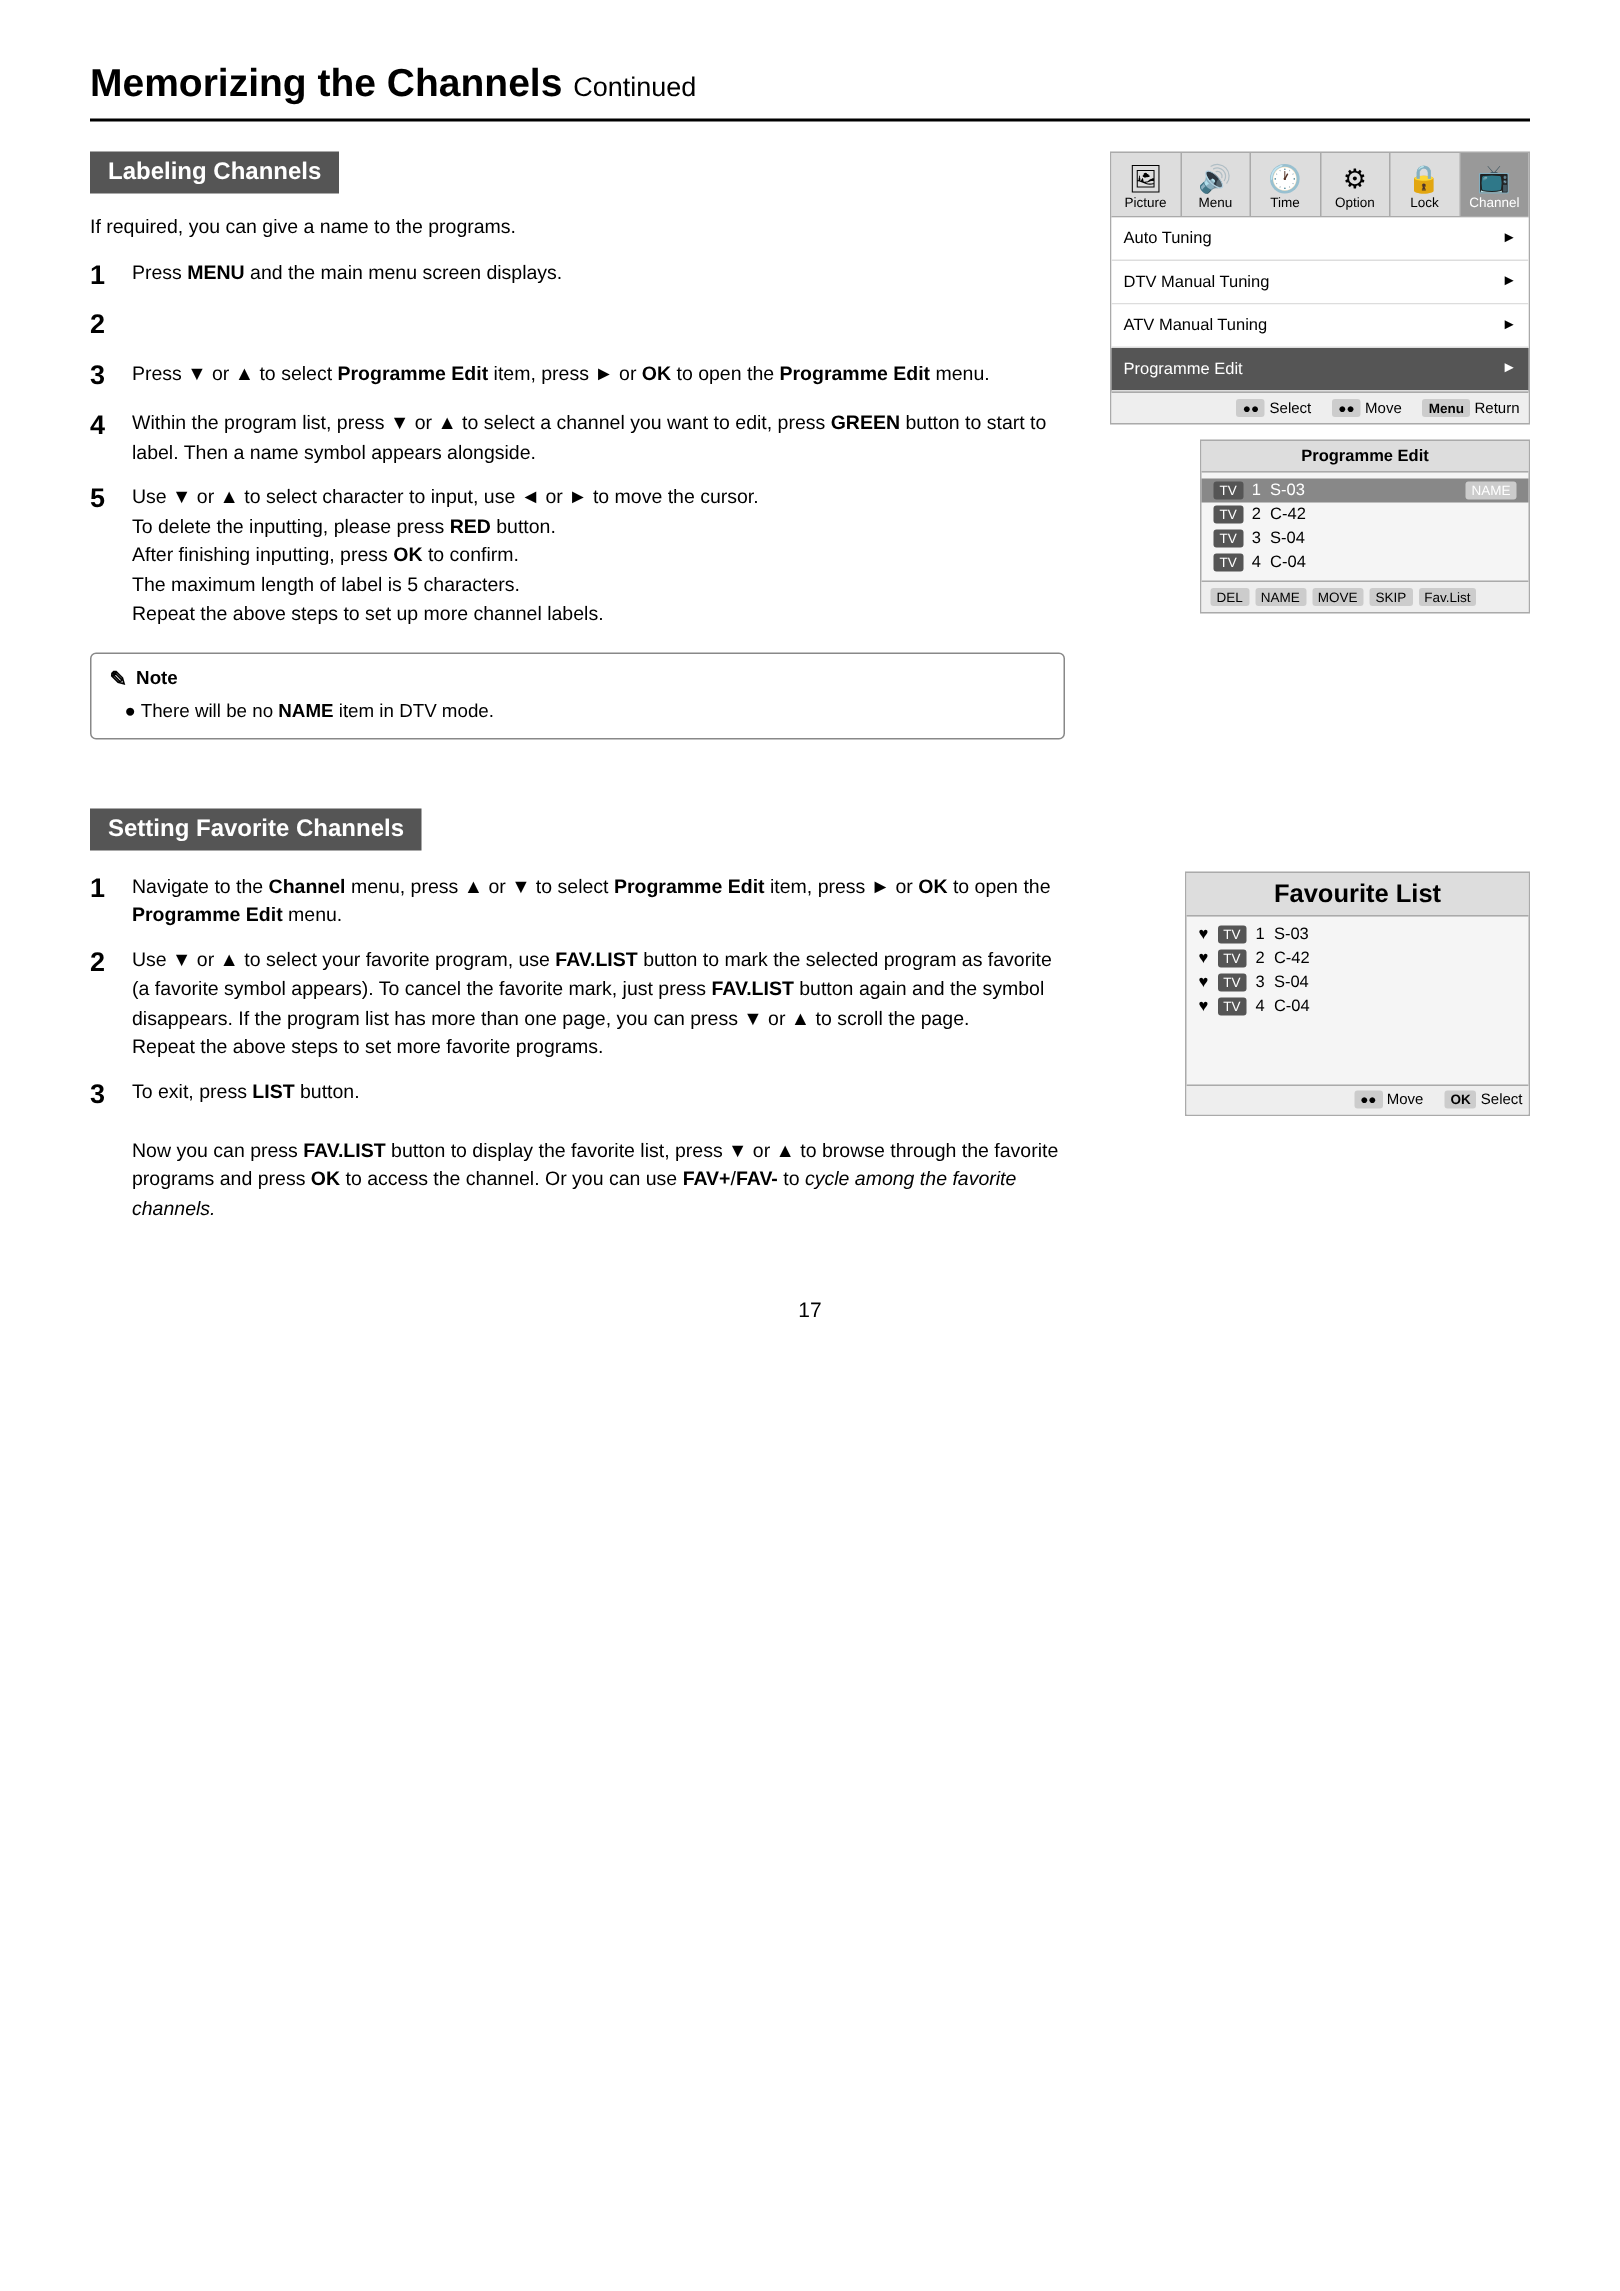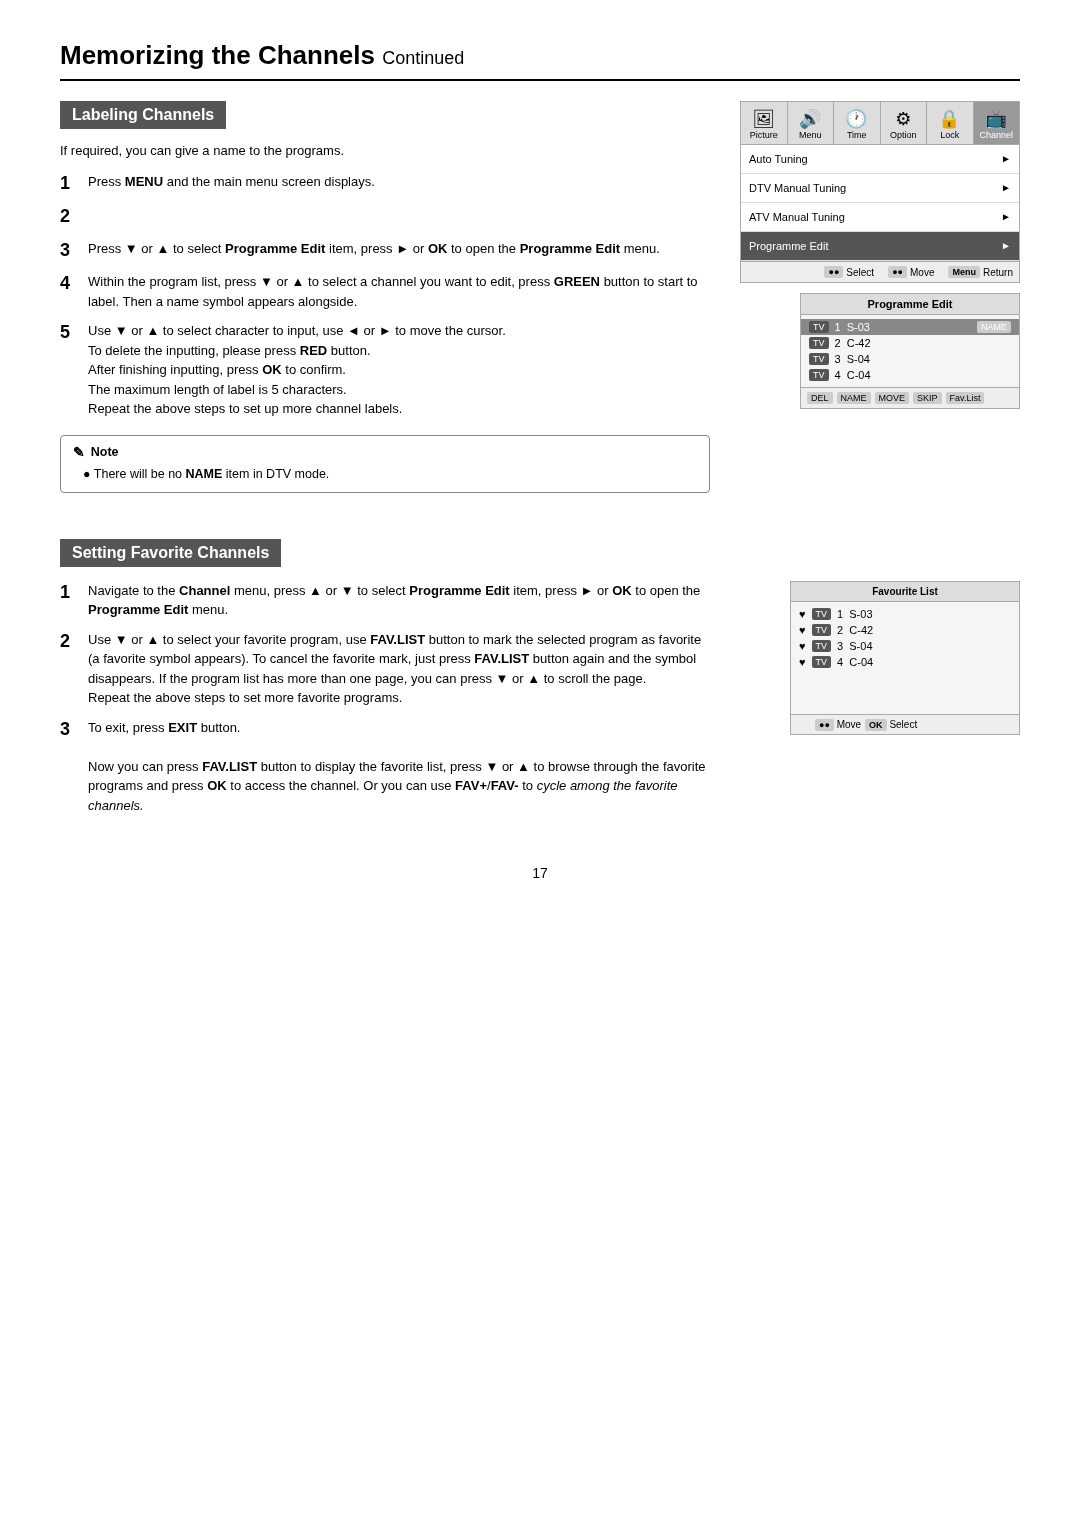--- a/index.html
+++ b/index.html
@@ -231,39 +231,39 @@
       background: #f5f5f5;
       width: 230px;
       margin-left: auto;
     }
     .fav-title {
       text-align: center;
       background: #ddd;
       padding: 4px;
       font-weight: bold;
       border-bottom: 1px solid #aaa;
-      font-size: 10px;
+      font-size: 17px;
     }
     .fav-rows { padding: 4px 0; }
     .fav-row {
       display: flex;
       align-items: center;
       gap: 6px;
       padding: 2px 8px;
       font-size: 11px;
     }
     .fav-heart { color: #000; font-size: 11px; }
     .fav-footer {
       display: flex;
-      gap: 4px;
-      padding: 4px 24px;
+      gap: 14px;
+      padding: 4px 4px;
       background: #eee;
       border-top: 1px solid #aaa;
       font-size: 10px;
-      justify-content: flex-start;
+      justify-content: flex-end;
     }
 
     
     .fav-section {
       margin-top: 10px;
     }
     .fav-layout {
       display: flex;
       gap: 30px;
     }
@@ -459,21 +459,21 @@
         <span class="step-num">2</span>
         <div class="step-text">
           Use ▼ or ▲ to select your favorite program, use <b>FAV.LIST</b> button to mark the selected program as favorite (a favorite symbol appears). To cancel the favorite mark, just press <b>FAV.LIST</b> button again and the symbol disappears. If the program list has more than one page, you can press ▼ or ▲ to scroll the page.<br>
           Repeat the above steps to set more favorite programs.
         </div>
       </div>
 
       <div class="step">
         <span class="step-num">3</span>
         <div class="step-text">
-          To exit, press <b>EXIT</b> button.<br><br>
+          To exit, press <b>LIST</b> button.<br><br>
           Now you can press <b>FAV.LIST</b> button to display the favorite list, press ▼ or ▲ to browse through the favorite programs and press <b>OK</b> to access the channel. Or you can use <b>FAV+</b>/<b>FAV-</b> to <i>cycle among the favorite channels.</i>
         </div>
       </div>
 
     </div>
 
     <div class="fav-right">
       <div style="margin-top: 0;">
         <div class="fav-ui">
           <div class="fav-title">Favourite List</div>

